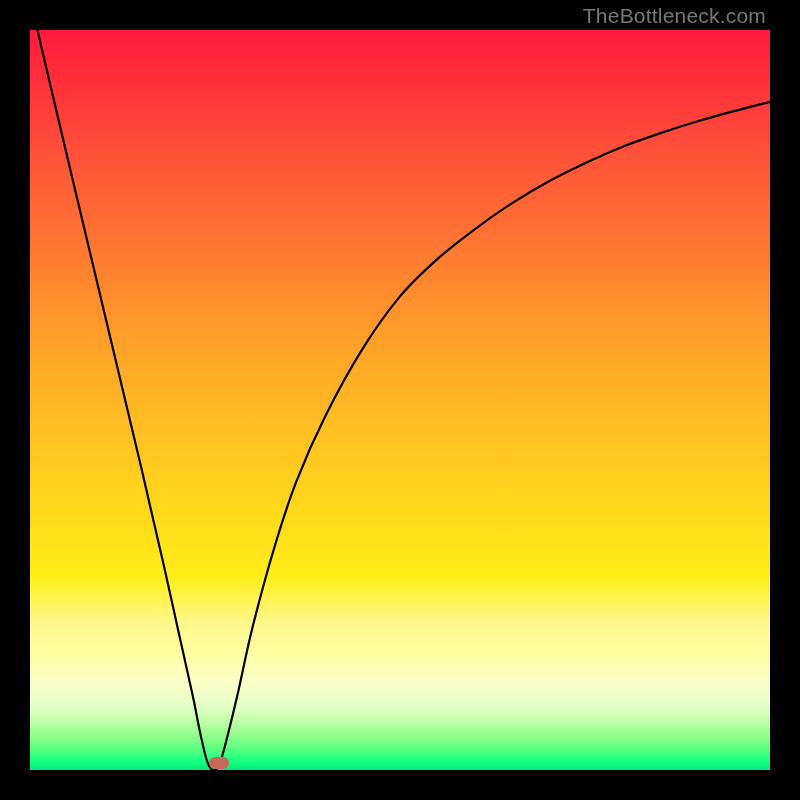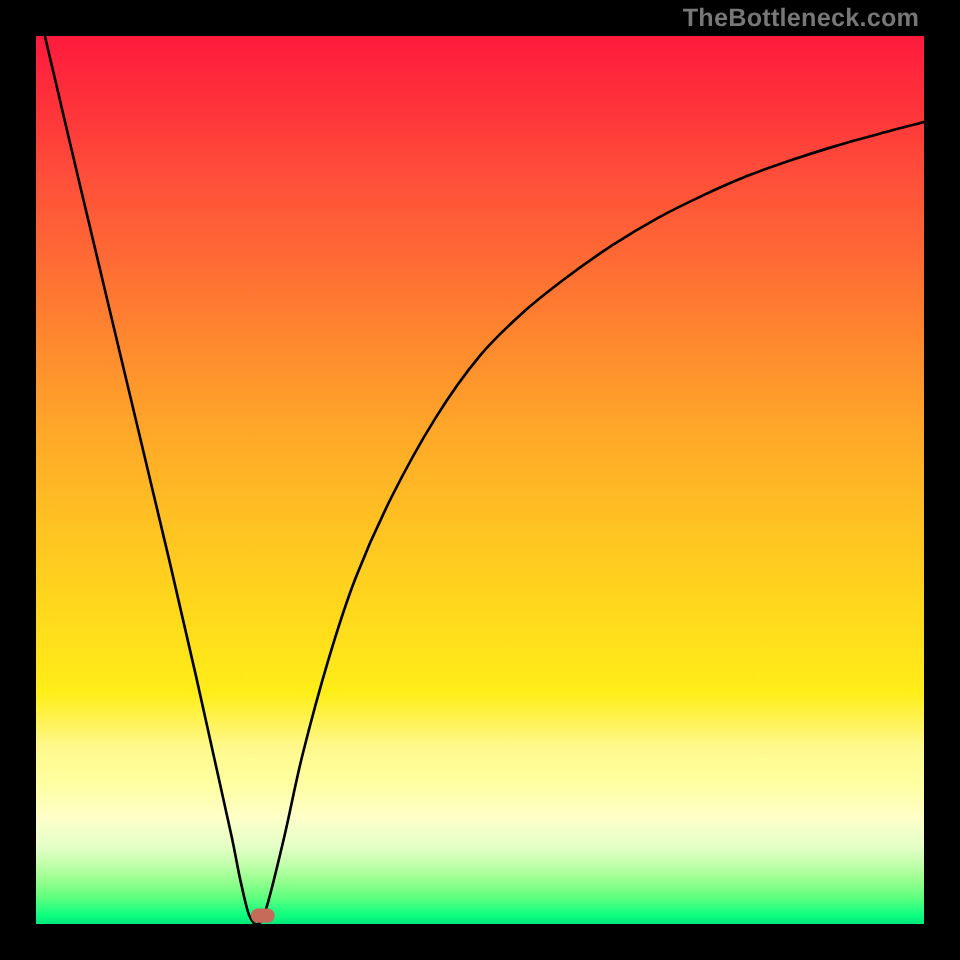--- a/index.html
+++ b/index.html
@@ -38,21 +38,21 @@
       #00e878 100%
     );
     overflow: hidden;
   }
   .watermark {
     position: absolute;
     top: 4px;
     right: 34px;
     color: #777;
     font-size: 21px;
-    font-weight: 700;
+    font-weight: 400;
     letter-spacing: 0.2px;
     z-index: 5;
   }
   svg.curve {
     position: absolute;
     left: 0;
     top: 0;
     width: 740px;
     height: 740px;
     z-index: 2;

